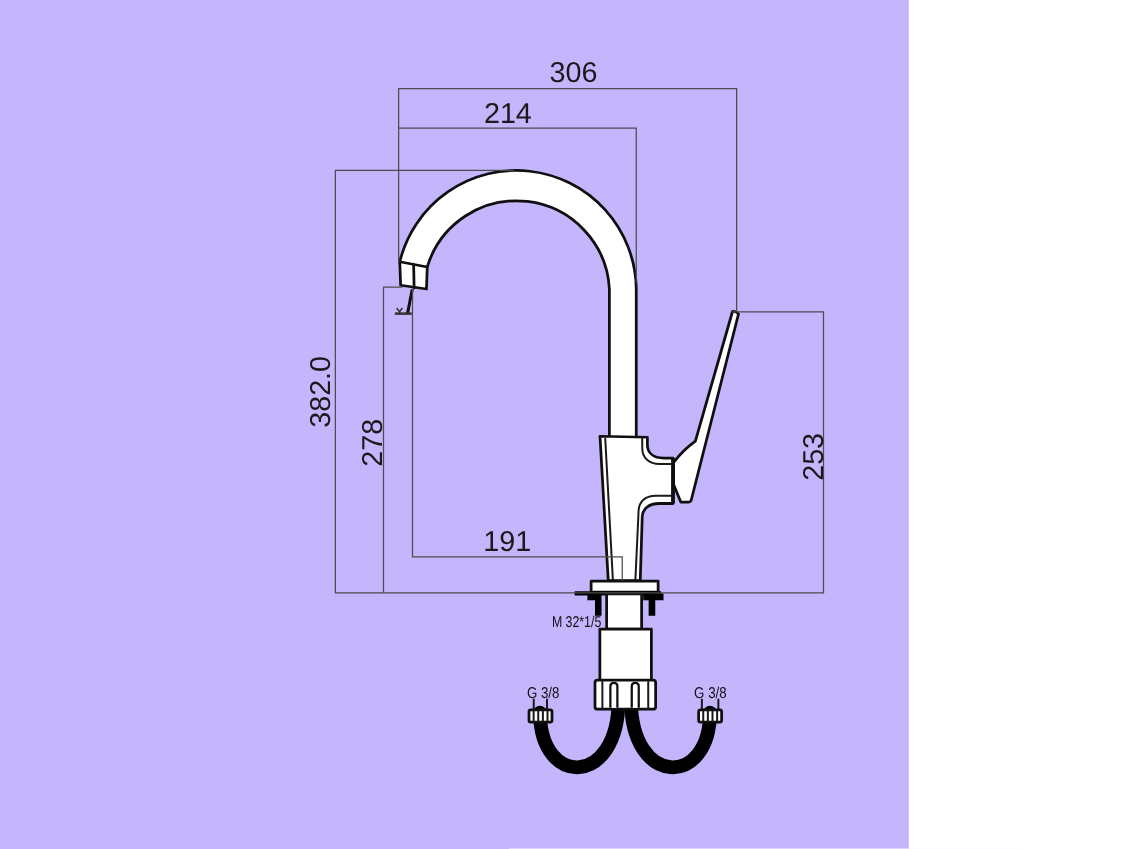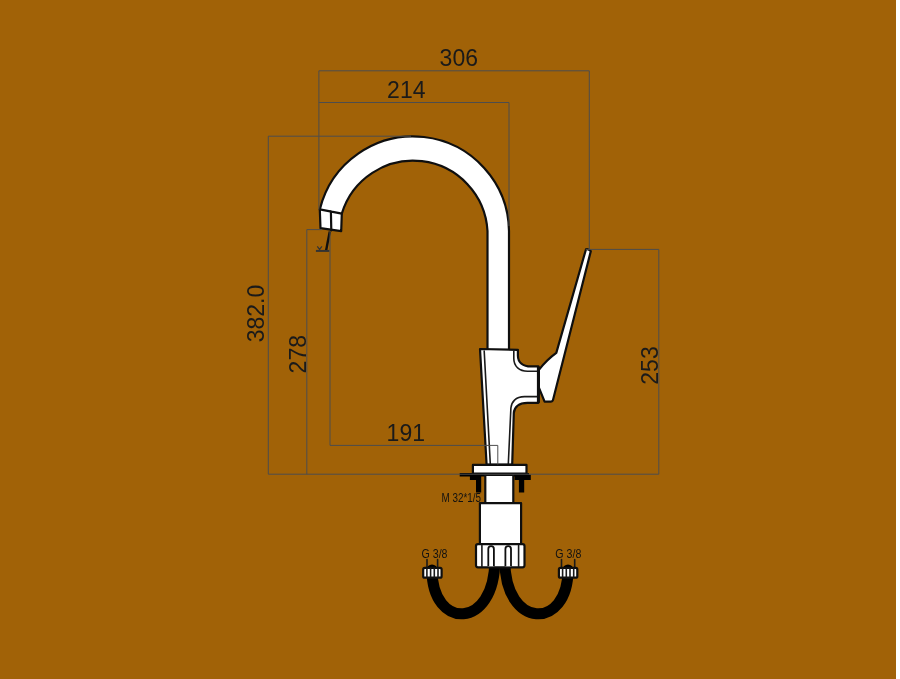--- a/index.html
+++ b/index.html
@@ -5,23 +5,23 @@
   html, body {
     margin: 0;
     padding: 0;
     background: #ffffff;
     width: 900px;
     height: 679px;
     overflow: hidden;
   }
   .drawing-stage {
     position: relative;
-    width: 896px;
+    width: 727px;
     height: 679px;
-    background: #a16207;
+    background: #c4b5fd;
   }
   svg {
     display: block;
     font-family: "Liberation Sans", sans-serif;
   }
   .dim-line {
     stroke: #4d4d4d;
     stroke-width: 1;
     fill: none;
   }

